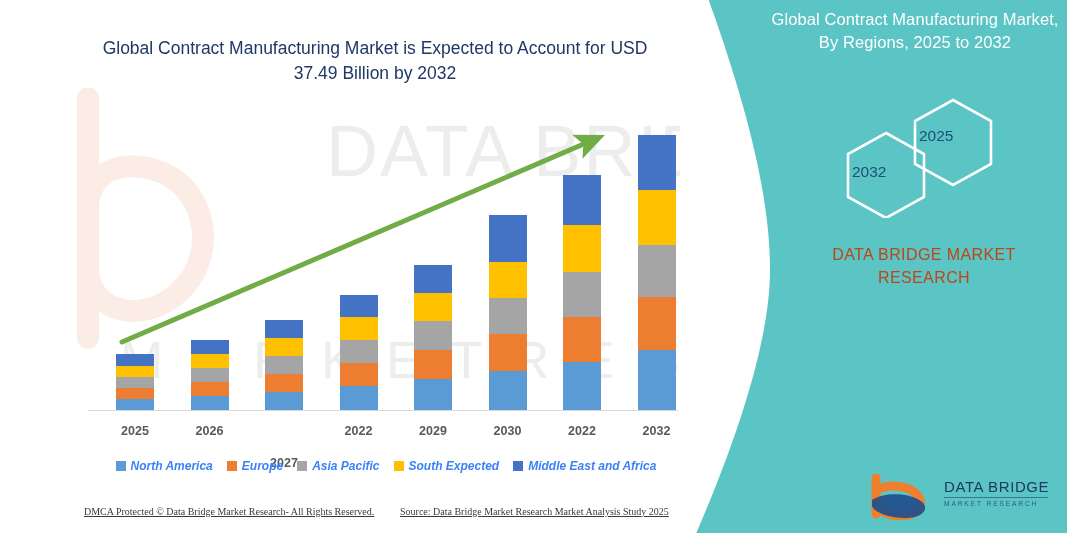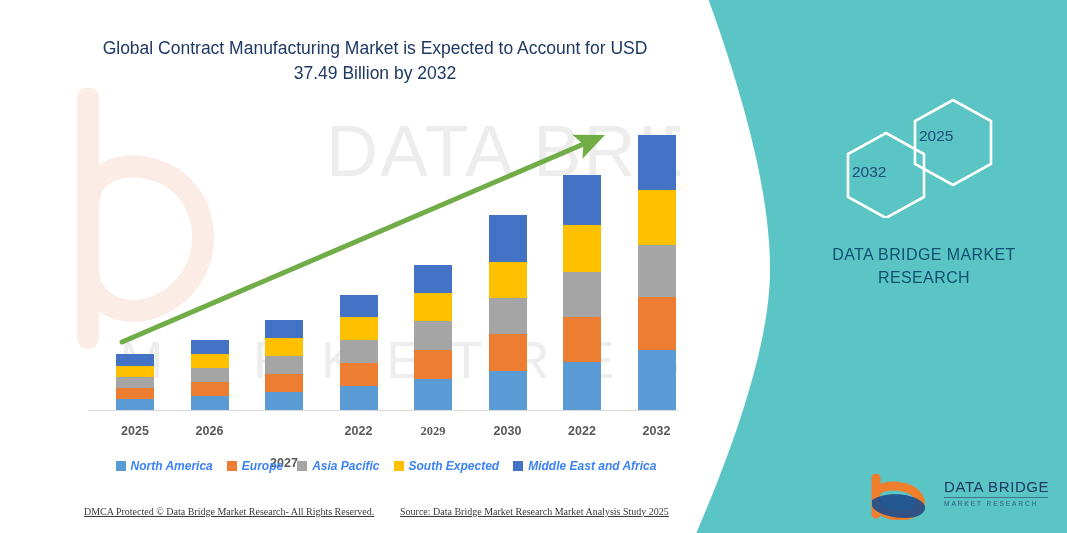--- a/index.html
+++ b/index.html
@@ -26,21 +26,21 @@
   }
   .hexwrap { position:absolute; left:818px; top:88px; width:200px; height:130px; }
   .hex-label {
     position:absolute; color:#1F4E79; font-size:15.5px; font-weight:400;
   }
   .hl-2025 { left:101px; top:39px; }
   .hl-2032 { left:34px; top:75px; }
 
   .brand-lines {
     position:absolute; left:790px; top:243px; width:268px;
-    text-align:center; color:#0c4a6e; font-size:16px; line-height:1.45;
+    text-align:center; color:#c2410c; font-size:16px; line-height:1.45;
     letter-spacing:.4px; opacity:.95;
   }
 
   
   .logo { position:absolute; left:866px; top:474px; width:180px; height:46px; }
   .logo-text { position:absolute; left:944px; top:479px; width:110px; }
   .logo-main { color:#1F3864; font-size:15px; letter-spacing:.6px; font-weight:400; line-height:1.05; }
   .logo-rule { height:1px; background:#1F3864; opacity:.55; margin:2px 0 2px; width:104px; }
   .logo-sub { color:#1F3864; font-size:6.6px; letter-spacing:1.9px; opacity:.75; }
 
@@ -174,21 +174,21 @@
     </defs>
     <line x1="52" y1="242" x2="523" y2="40" stroke="#70AD47" stroke-width="5" stroke-linecap="round" marker-end="url(#ahead)"></line>
   </svg>
 
   <div class="axis-line"></div>
   <div class="xlabels" id="xlabels">
       <div class="xlab" style="left: 106px; width: 58px;">2025</div>
       <div class="xlab" style="left: 180.5px; width: 58px;">2026</div>
       <div class="xlab" style="left: 255px; width: 58px; margin-top: 32px;">2027</div>
       <div class="xlab" style="left: 329.5px; width: 58px;">2022</div>
-      <div class="xlab" style="left: 404px; width: 58px; font-family: Liberation Serif, serif;">2029</div>
+      <div class="xlab" style="left: 404px; width: 58px;">2029</div>
       <div class="xlab" style="left: 478.5px; width: 58px;">2030</div>
       <div class="xlab" style="left: 553px; width: 58px;">2022</div>
       <div class="xlab" style="left: 627.5px; width: 58px;">2032</div>
     </div>
   <div class="legend" id="legend">
       <div class="leg-item">
         <span class="leg-sw" style="background: rgb(91, 155, 213);"></span>
         <span class="leg-tx">North America</span>
       </div>
       <div class="leg-item">
@@ -214,20 +214,21 @@
     <div class="foot-tx foot-right">Source: Data Bridge Market Research  Market Analysis Study 2025</div>
   </div>
 
   <div class="teal-panel">
     <div class="teal-bg"></div>
     <svg class="white-lens" viewBox="0 0 210 553" preserveAspectRatio="none">
       <path d="M0,0 L105,0 C160,150 170,230 170,280 C170,335 150,420 92,553 L0,553 Z" fill="#ffffff"></path>
     </svg>
   </div>
 
+  <div class="panel-title">Global Contract Manufacturing Market, By Regions, 2025 to 2032</div>
 
   <div class="hexwrap">
     <svg viewBox="0 0 200 130" width="200" height="130">
       <polygon points="135,12 173,33 173,76 135,97 97,76 97,33" fill="none" stroke="#ffffff" stroke-width="2.6"></polygon>
       <polygon points="68,45 106,66 106,109 68,130 30,109 30,66" fill="none" stroke="#ffffff" stroke-width="2.6"></polygon>
     </svg>
     <div class="hex-label hl-2025">2025</div>
     <div class="hex-label hl-2032">2032</div>
   </div>
 

